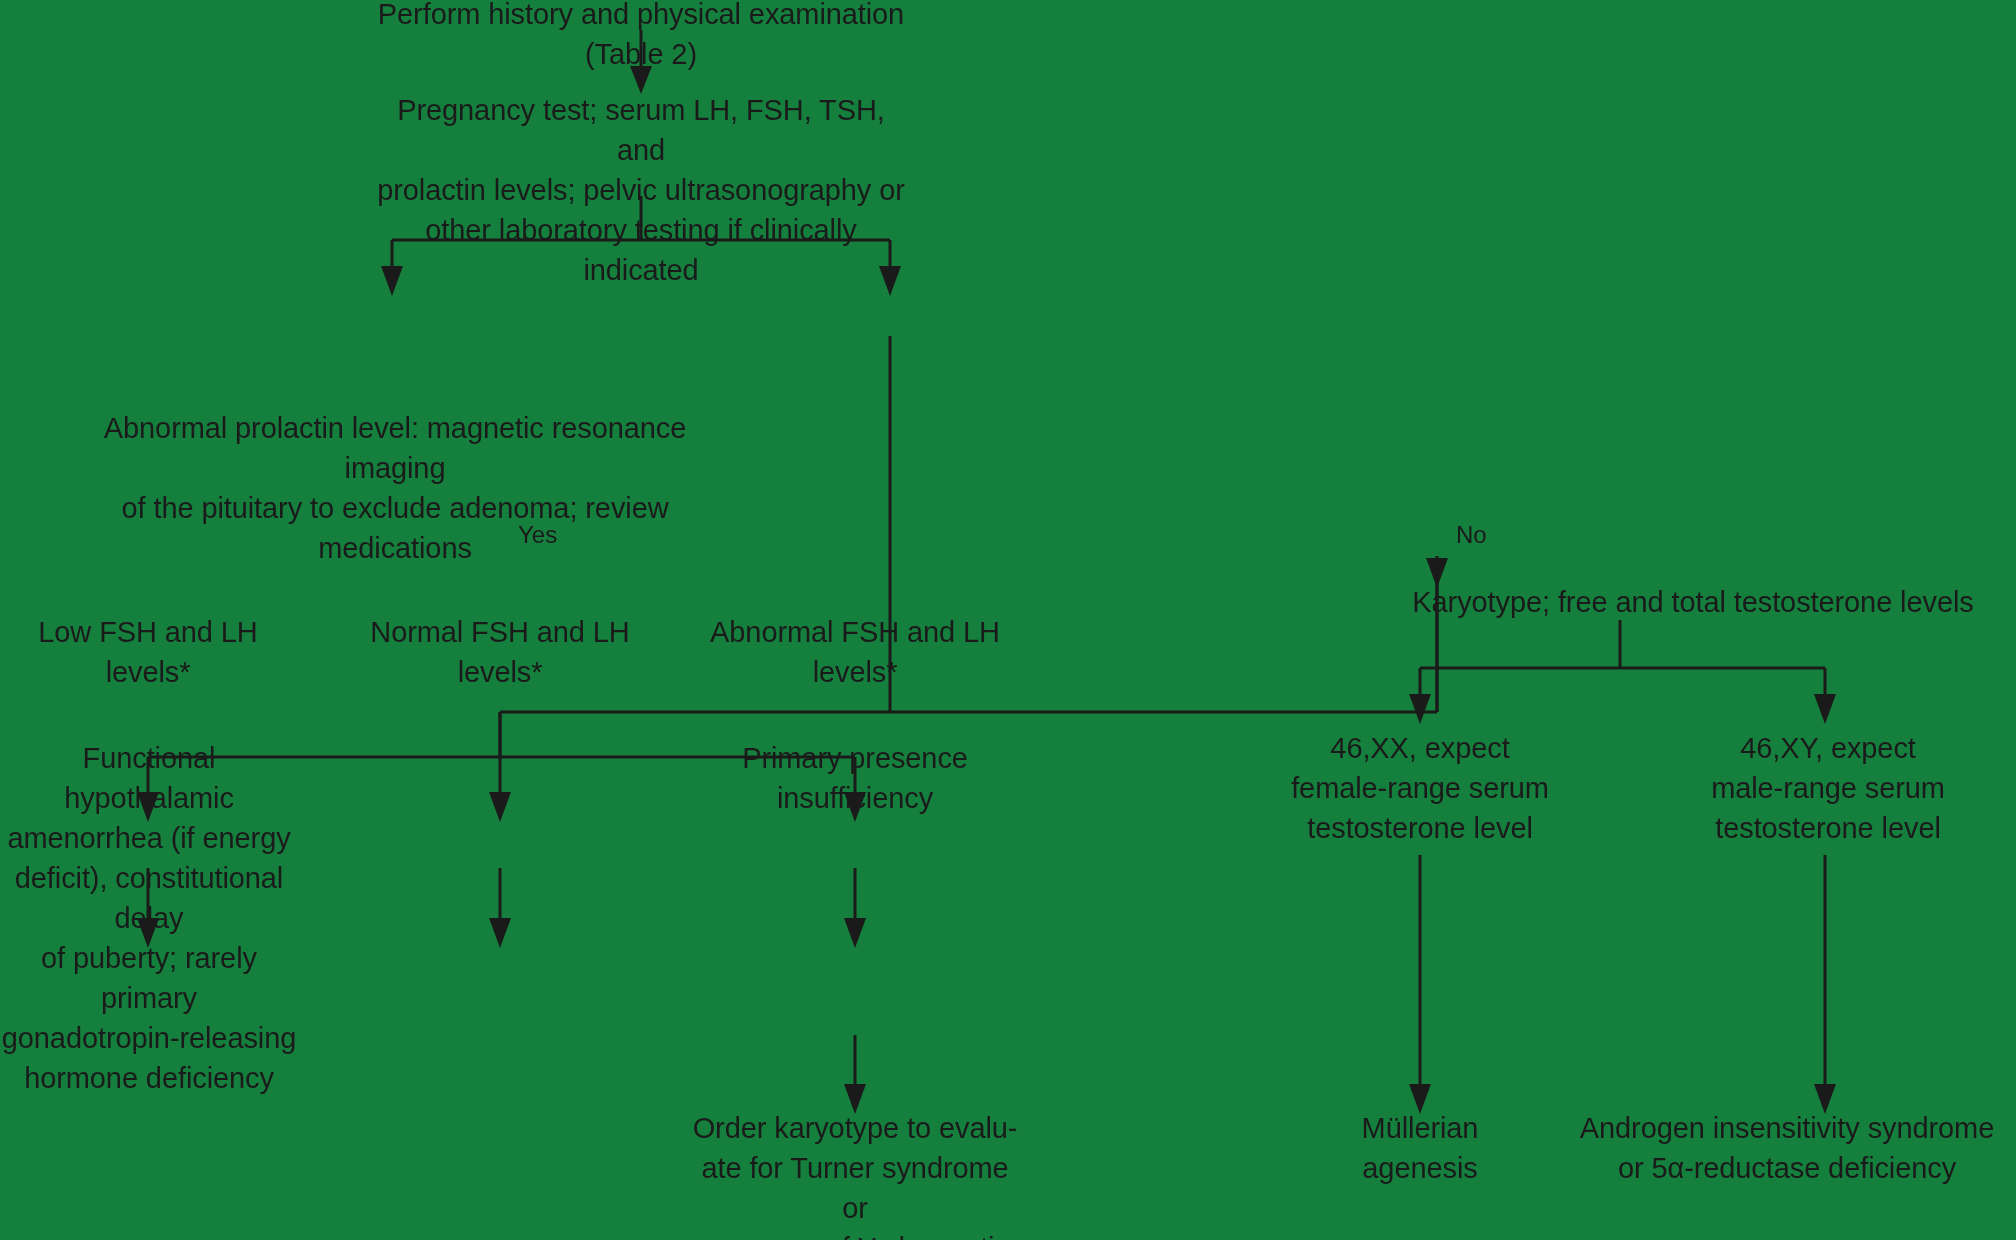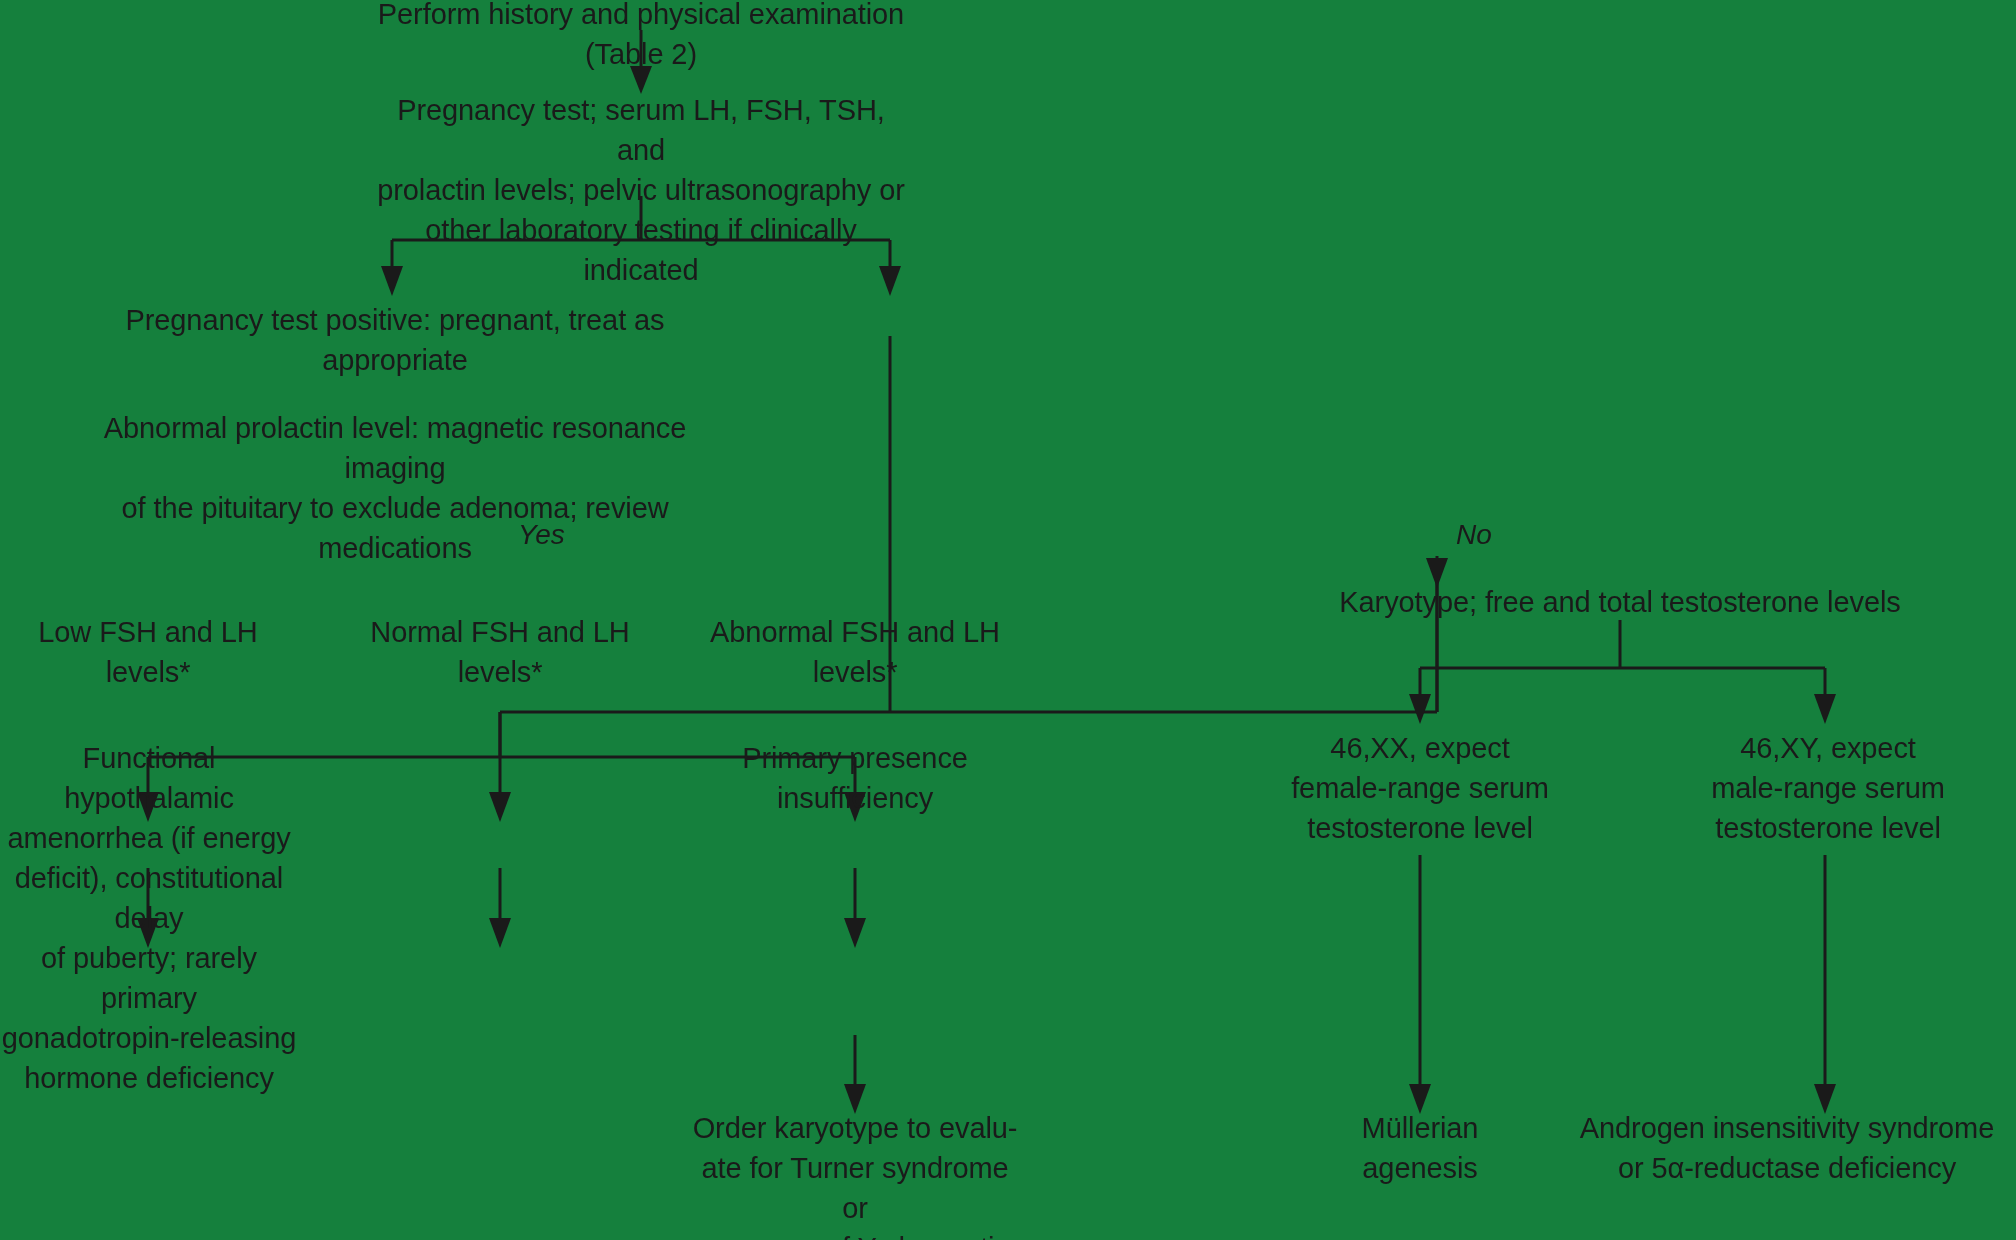--- a/index.html
+++ b/index.html
@@ -20,24 +20,23 @@
     position: absolute;
     text-align: center;
     font-size: 29px;
     line-height: 40px;
     color: #1a1a1a;
     white-space: pre-line;
     letter-spacing: -0.1px;
   }
   .edge-label {
     position: absolute;
-    font-size: 28px;
+    font-size: 24px;
     line-height: 34px;
     color: #1a1a1a;
-    font-style: italic;
   }
   svg.wires {
     position: absolute;
     left: 0;
     top: 0;
     width: 2016px;
     height: 1240px;
     pointer-events: none;
   }
   svg.wires line, svg.wires path {
@@ -108,32 +107,31 @@
     <line x1="1825" y1="855" x2="1825" y2="1090"></line>
     <polygon points="1825,1114 1814,1084 1836,1084"></polygon>
   </svg>
 
   <div class="node" style="left:341px; top:-6px; width:600px;">Perform history and physical examination (Table 2)</div>
 
   <div class="node" style="left:371px; top:90px; width:540px;">Pregnancy test; serum LH, FSH, TSH, and
 prolactin levels; pelvic ultrasonography or
 other laboratory testing if clinically indicated</div>
 
-  <div class="node" style="left:75px; top:300px; width:640px;">Pregnancy test positive: pregnant, treat as appropriate</div>
 
 
   <div class="node" style="left:75px; top:408px; width:640px;">Abnormal prolactin level: magnetic resonance imaging
 of the pituitary to exclude adenoma; review medications</div>
 
 
   <div class="edge-label" style="left:518px; top:518px;">Yes</div>
 
   <div class="edge-label" style="left:1456px; top:518px;">No</div>
 
-  <div class="node" style="left:1300px; top:582px; width:640px;text-align:center;">Karyotype; free and total testosterone levels</div>
+  <div class="node" style="left:1373px; top:582px; width:640px;text-align:center;">Karyotype; free and total testosterone levels</div>
 
   <div class="node" style="left:-2px; top:612px; width:300px;">Low FSH and LH levels*</div>
 
   <div class="node" style="left:335px; top:612px; width:330px;">Normal FSH and LH levels*</div>
 
   <div class="node" style="left:680px; top:612px; width:350px;">Abnormal FSH and LH levels*</div>
 
   <div class="node" style="left:-6px; top:738px; width:310px;">Functional hypothalamic
 amenorrhea (if energy
 deficit), constitutional delay

